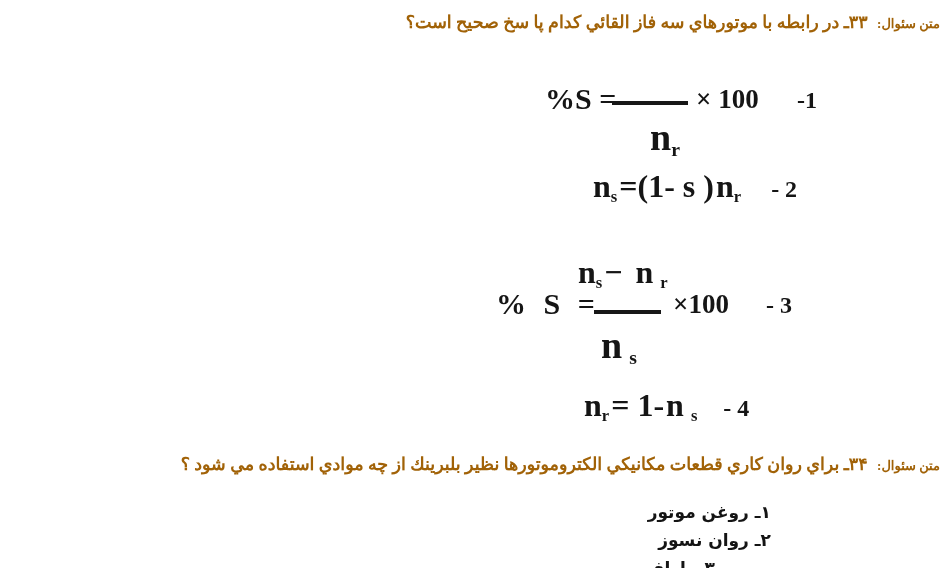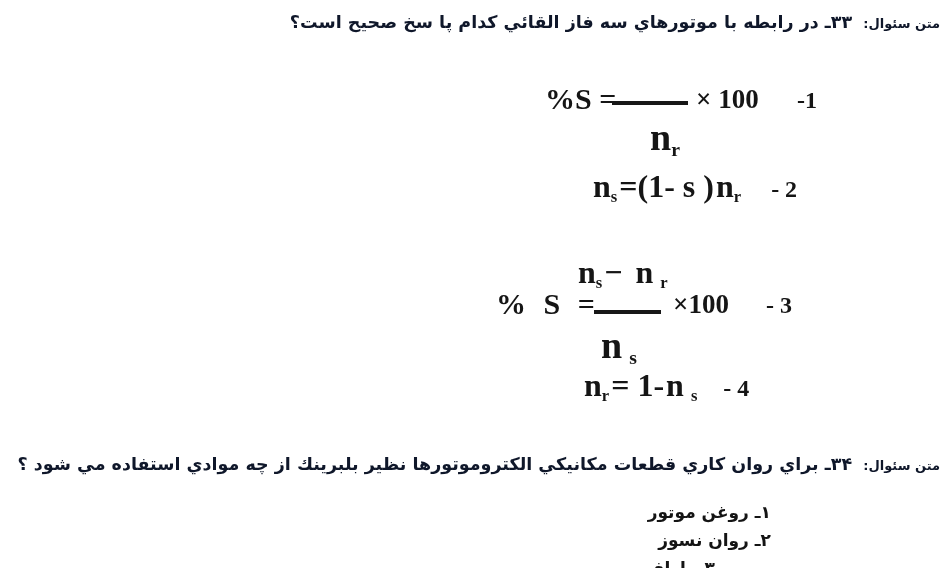--- a/index.html
+++ b/index.html
@@ -6,21 +6,22 @@
   .page {
     position:relative; width:946px; height:568px;
     background:#ffffff; overflow:hidden;
     font-family:"DejaVu Sans", sans-serif;
     color:#161616;
   }
   
   .q-line {
     position:absolute; direction:rtl; text-align:left;
     white-space:nowrap; font-weight:bold; font-size:17.5px;
-    color:#0f172a;
+    color:#a16207;
+    font-family:Liberation Serif, serif;
   }
   .q-label { font-size:13px; font-weight:600; margin-left:5px; }
   .q33 { top:12px; right:6px; }
   .q34 { top:454px; right:6px; }
 
   
   .fz {
     position:absolute; line-height:1; white-space:nowrap;
     font-family:"Liberation Serif", serif; font-weight:bold; color:#151515;
   }
@@ -42,21 +43,21 @@
   .f2-row { left:593px; top:170px; font-size:32px; }
   .f2-ch  { margin-left:30px; }
 
   .f3-num { left:578px; top:256px; font-size:32px; }
   .f3-lhs { left:496px; top:289px; font-size:30px; letter-spacing:5px; }
   .f3-bar { left:594px; top:310px; width:67px; height:4px; }
   .f3-mult { left:673px; top:291px; font-size:27px; }
   .f3-ch  { left:766px; top:293px; font-size:24px; }
   .f3-den { left:601px; top:326px; font-size:38px; }
 
-  .f4-row { left:584px; top:369px; font-size:32px; }
+  .f4-row { left:584px; top:389px; font-size:32px; }
   .f4-ch  { margin-left:26px; }
 
   
   .options {
     position:absolute; top:498px; right:175px;
     direction:rtl; text-align:right; white-space:nowrap;
     font-weight:bold; font-size:17px; line-height:28px; color:#141414;
   }
   .opt3 { padding-right:56px; }
 </style>

